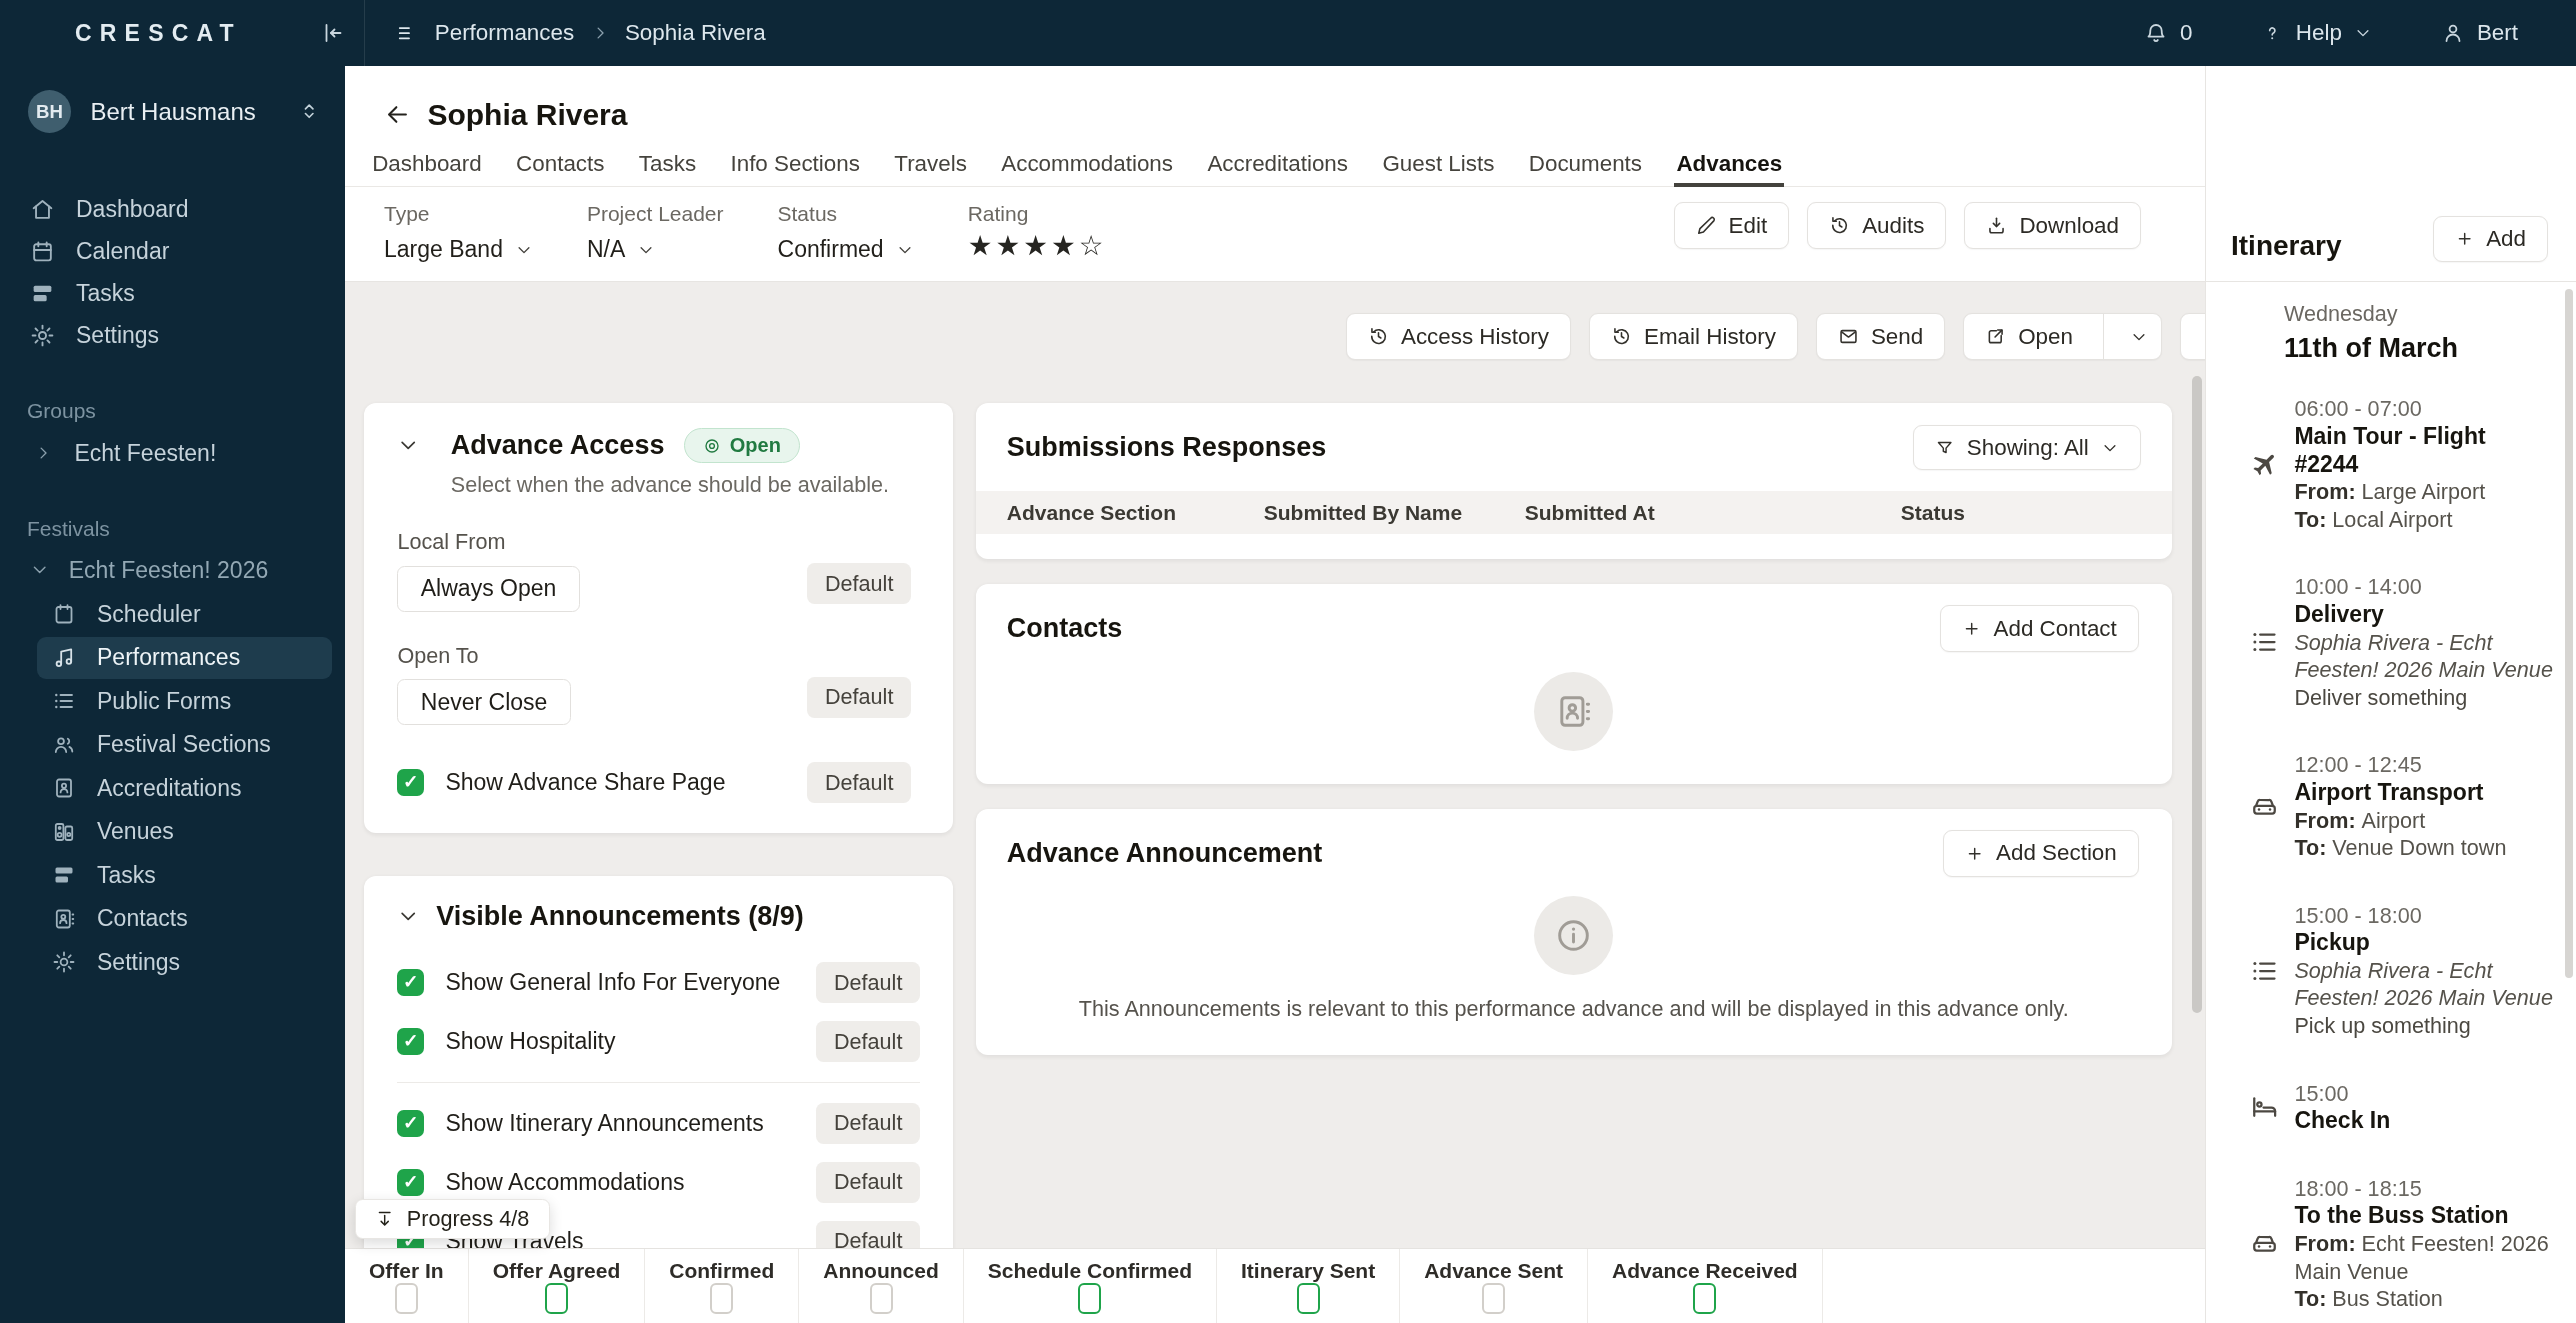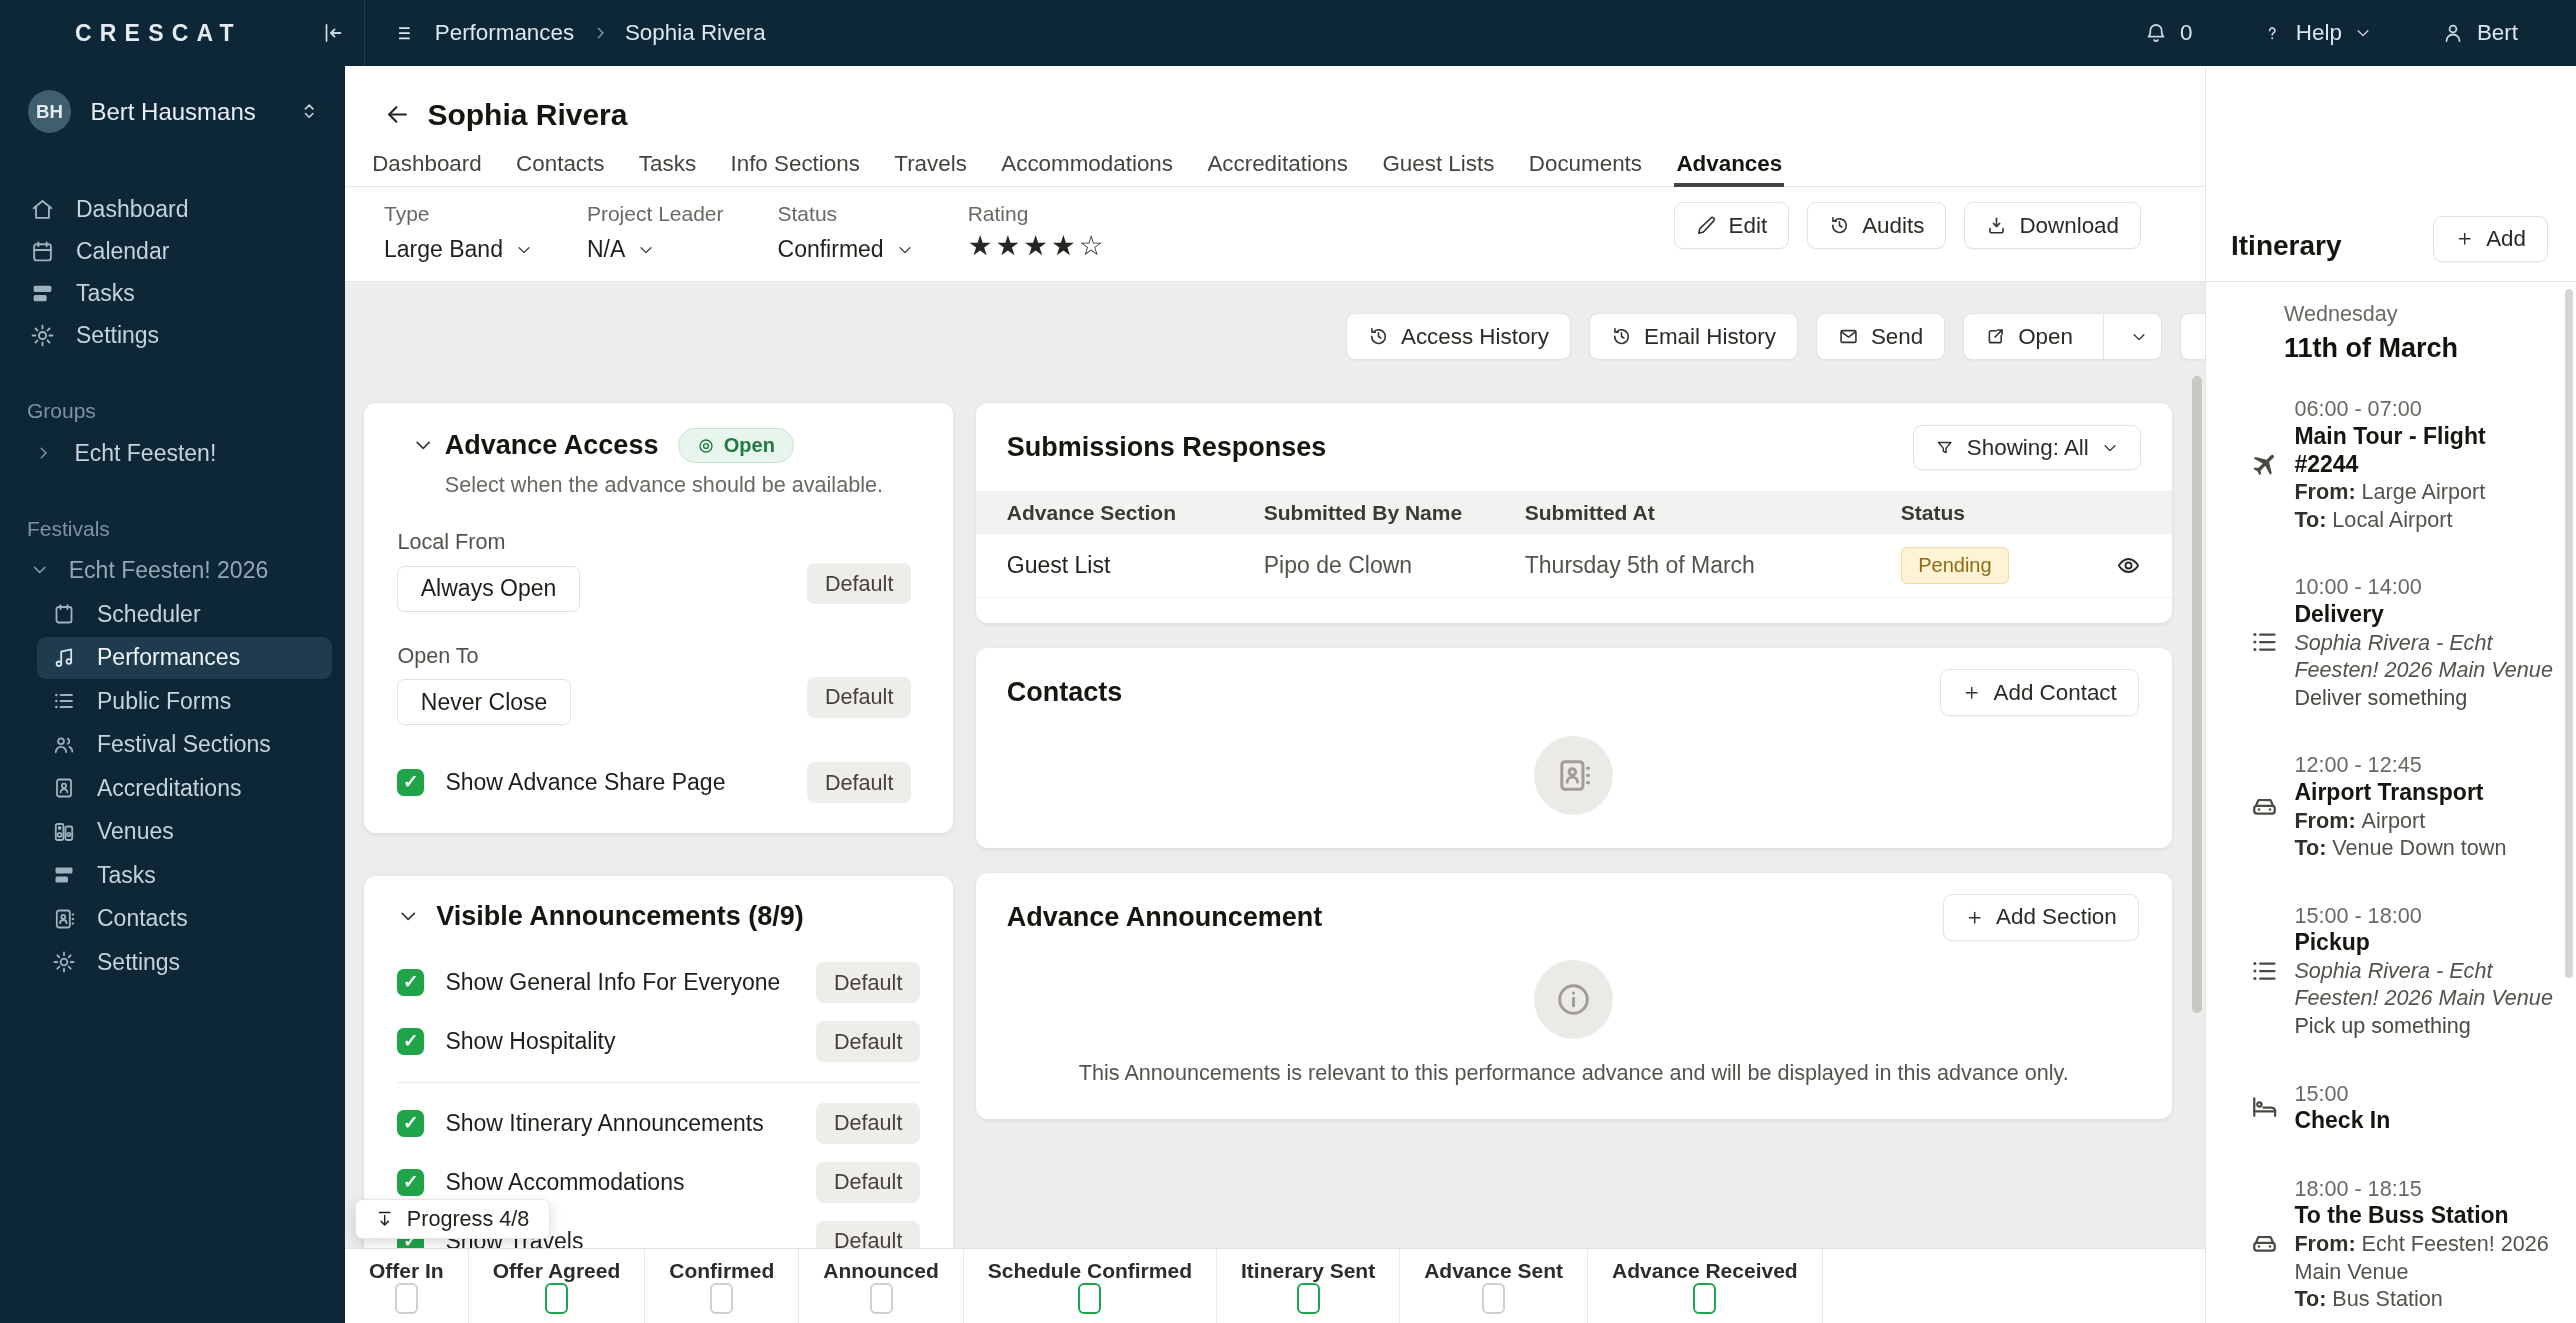--- a/index.html
+++ b/index.html
@@ -93,21 +93,21 @@
   
   .main-body { position:absolute; left:345px; top:282px; width:2014px; height:966px; overflow:hidden; }
   .action-row { display:flex; justify-content:flex-end; gap:18px; margin:31px 37px 0 0; }
   .cols { display:flex; gap:22.4px; padding-left:19.4px; margin-top:43px; align-items:flex-start; }
   .col-left { width:589px; display:flex; flex-direction:column; gap:43px; }
   .col-right { width:1196px; display:flex; flex-direction:column; gap:25px; }
   .card { background:#fff; border-radius:12px; box-shadow:0 1.5px 4.5px rgba(30,28,24,.07); }
 
   
   .aa { padding-bottom:30px; }
-  .aa-head { display:flex; gap:10px; padding:25px 33px 0 48px; }
+  .aa-head { display:flex; gap:31px; padding:25px 33px 0 33px; }
   .aa-head > .ic { color:#3a3833; margin-top:6px; cursor:pointer; }
   .card-title { font-size:27px; font-weight:700; color:#17150f; }
   .aa-title-row { display:flex; align-items:center; gap:19.4px; }
   .badge-open { display:inline-flex; align-items:center; gap:9px; padding:5.2px 18px;
     border-radius:745px; background:var(--open-bg,#e8f5ed); border:1.5px solid var(--open-border,#c2e4ce);
     color:var(--open-text,#217a41); font-size:20px; font-weight:700; }
   .aa-sub { margin-top:9px; font-size:21.6px; color:#6b6862; }
   .aa-field { display:flex; align-items:flex-end; justify-content:space-between;
     padding:0 42px 0 33px; margin-top:31px; }
   .f-label { font-size:21.6px; color:#55524c; margin-bottom:10.4px; }
@@ -744,35 +744,20 @@
         <div class="tbl-head">
 
             <span>Advance Section</span>
 
             <span>Submitted By Name</span>
 
             <span>Submitted At</span>
 
             <span>Status</span>
           </div>
-        <div>
-
-            <div class="tbl-row">
-              <span class="td-main">Guest List</span>
-              <span class="td-muted">Pipo de Clown</span>
-              <span class="td-muted">Thursday 5th of March</span>
-              <span class="badge-pending">Pending</span>
-              <span class="ic s34 row-eye">
-                <svg viewBox="0 0 24 24" fill="none" stroke="currentColor" stroke-width="1.8" stroke-linecap="round" stroke-linejoin="round">
-                  <path d="M2.8 12S6.2 5.8 12 5.8 21.2 12 21.2 12 17.8 18.2 12 18.2 2.8 12 2.8 12z"></path>
-                  <circle cx="12" cy="12" r="2.9"></circle>
-                </svg>
-              </span>
-            </div>
-          </div>
       </section>
 
       <section class="card">
         <div class="card-head">
           <h2 class="card-title">Contacts</h2>
           <button class="btn">
             <span class="ic s26">
                 <svg viewBox="0 0 24 24" fill="none" stroke="currentColor" stroke-width="1.8" stroke-linecap="round" stroke-linejoin="round">
                   <path d="M12 5.5v13M5.5 12h13"></path>
                 </svg>

